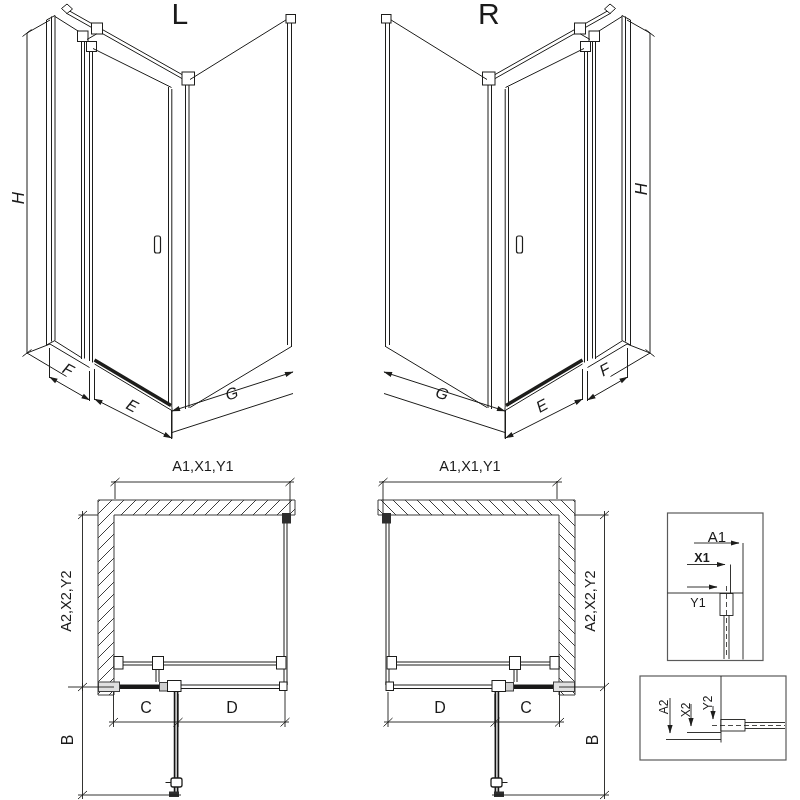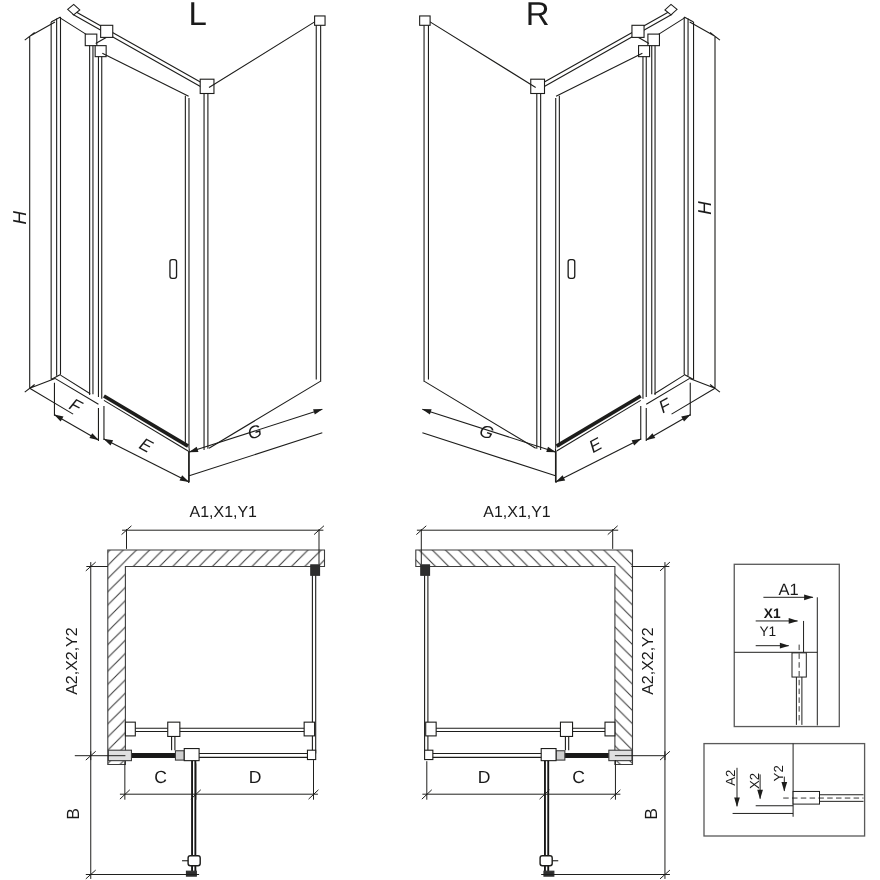--- a/index.html
+++ b/index.html
@@ -197,19 +197,19 @@
 <div class="lbl" style="left:146px;top:708px;font-size:16px;transform:translate(-50%,-50%);">C</div>
 <div class="lbl" style="left:232px;top:708px;font-size:16px;transform:translate(-50%,-50%);">D</div>
 <div class="lbl" style="left:440px;top:708px;font-size:16px;transform:translate(-50%,-50%);">D</div>
 <div class="lbl" style="left:526px;top:708px;font-size:16px;transform:translate(-50%,-50%);">C</div>
 
 <div class="lbl" style="left:68px;top:740px;font-size:16px;transform:translate(-50%,-50%) rotate(-90deg);">B</div>
 <div class="lbl" style="left:593px;top:740px;font-size:16px;transform:translate(-50%,-50%) rotate(-90deg);">B</div>
 
 <div class="lbl" style="left:717px;top:536px;font-size:15px;transform:translate(-50%,-50%);">A1</div>
 <div class="lbl" style="left:702px;top:558px;font-size:12.5px;transform:translate(-50%,-50%);font-weight:bold;">X1</div>
-<div class="lbl" style="left:698px;top:574px;font-size:12.5px;transform:translate(-50%,-50%);">Y1</div>
+<div class="lbl" style="left:698px;top:603px;font-size:12.5px;transform:translate(-50%,-50%);">Y1</div>
 
 <div class="lbl" style="left:664px;top:707px;font-size:12px;transform:translate(-50%,-50%) rotate(-90deg);">A2</div>
 <div class="lbl" style="left:686px;top:710px;font-size:12px;transform:translate(-50%,-50%) rotate(-90deg);">X2</div>
 <div class="lbl" style="left:708px;top:703px;font-size:12px;transform:translate(-50%,-50%) rotate(-90deg);">Y2</div>
 
 </div>
 
 </body></html>

